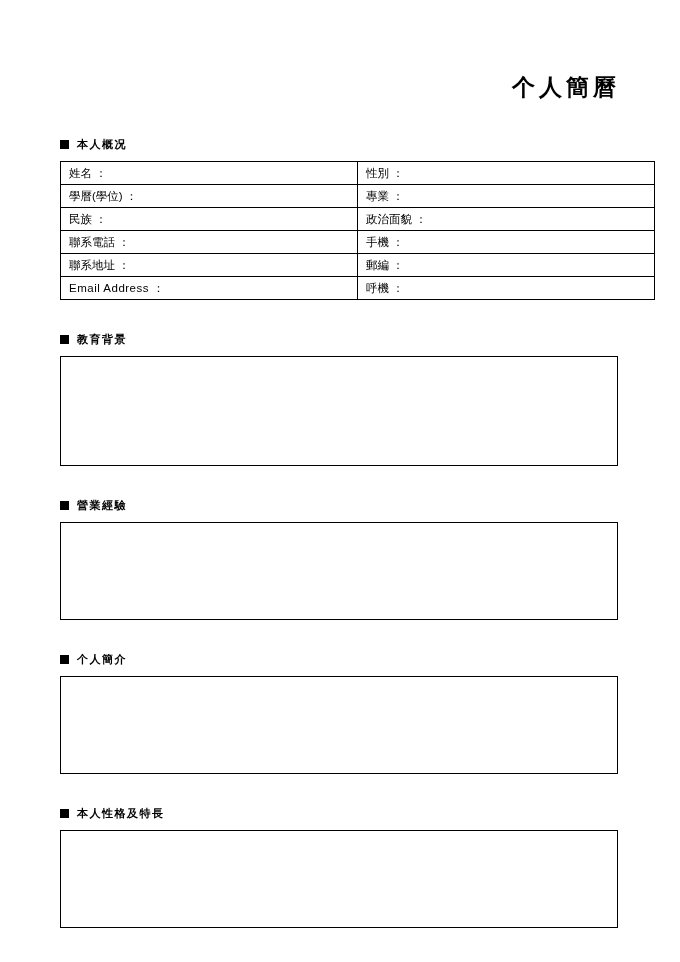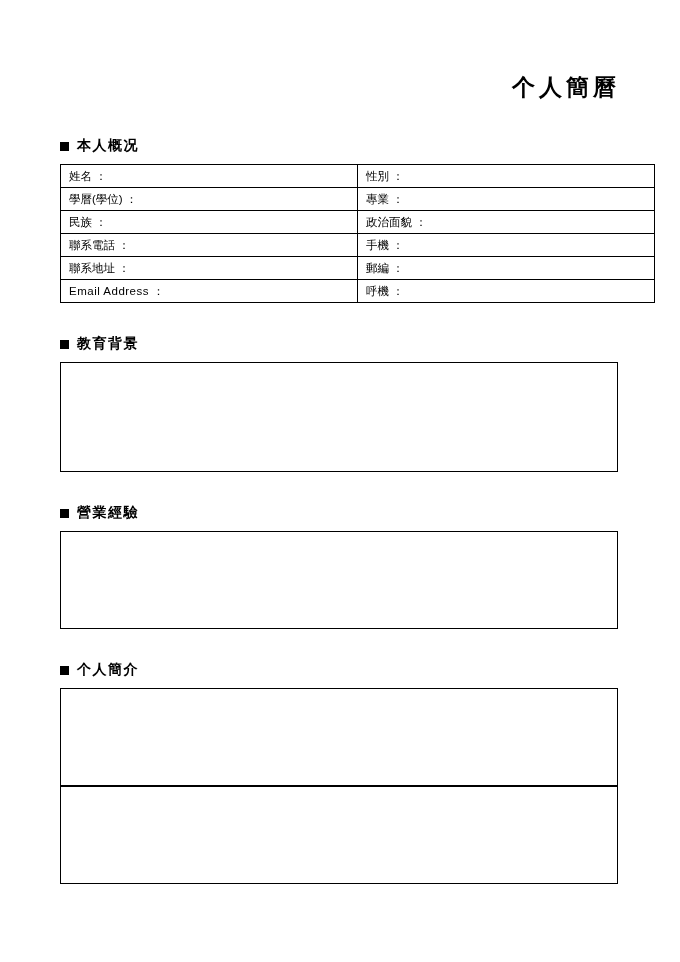--- a/index.html
+++ b/index.html
@@ -25,21 +25,21 @@
   .doc-title {
     text-align: right;
     font-size: 23px;
     font-weight: 700;
     letter-spacing: 4px;
     margin-top: 72px;
     margin-bottom: 0;
     font-family: "Liberation Sans", "DejaVu Sans", sans-serif;
   }
   .section-head {
-    font-size: 14px;
+    font-size: 11px;
     font-weight: 700;
     letter-spacing: 1.5px;
     margin-top: 32px;
     margin-bottom: 9px;
     font-family: "Liberation Sans", "DejaVu Sans", sans-serif;
     display: flex;
     align-items: center;
   }
   .bullet {
     display: inline-block;
@@ -136,15 +136,19 @@
     <span>營業經驗</span>
   </div>
   <div class="box h2"></div>
 
   <div class="section-head">
     <span class="bullet"></span>
     <span>个人簡介</span>
   </div>
   <div class="box h3"></div>
 
+  <div class="section-head">
+    <span class="bullet"></span>
+    <span>本人性格及特長</span>
+  </div>
   <div class="box h4"></div>
 
 </div>
 
 </body></html>

